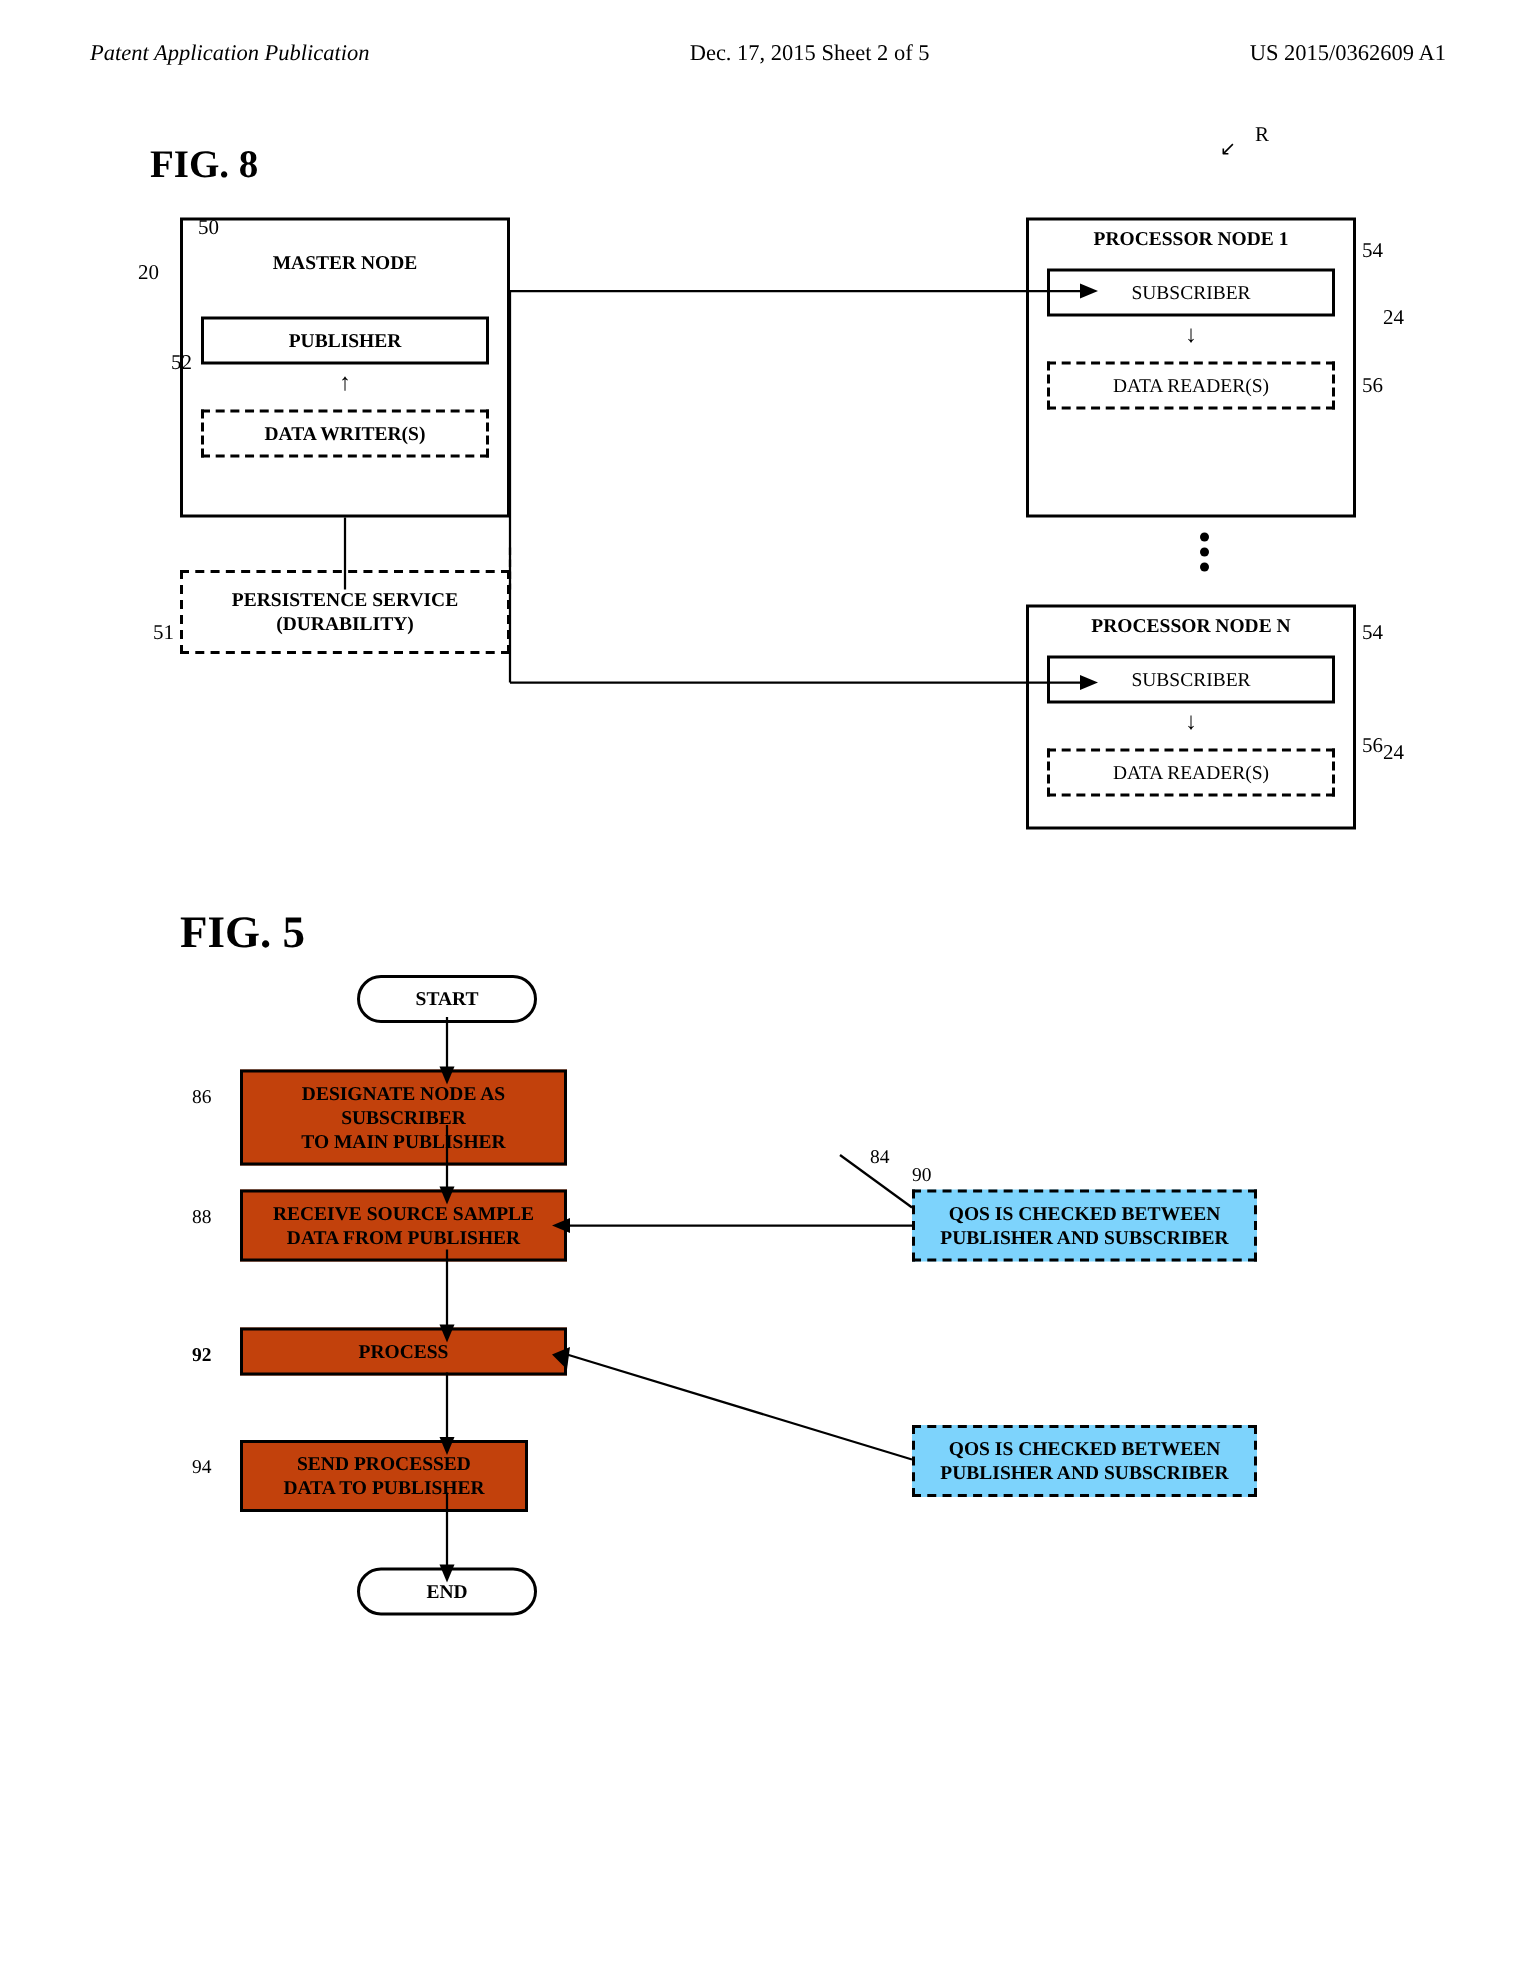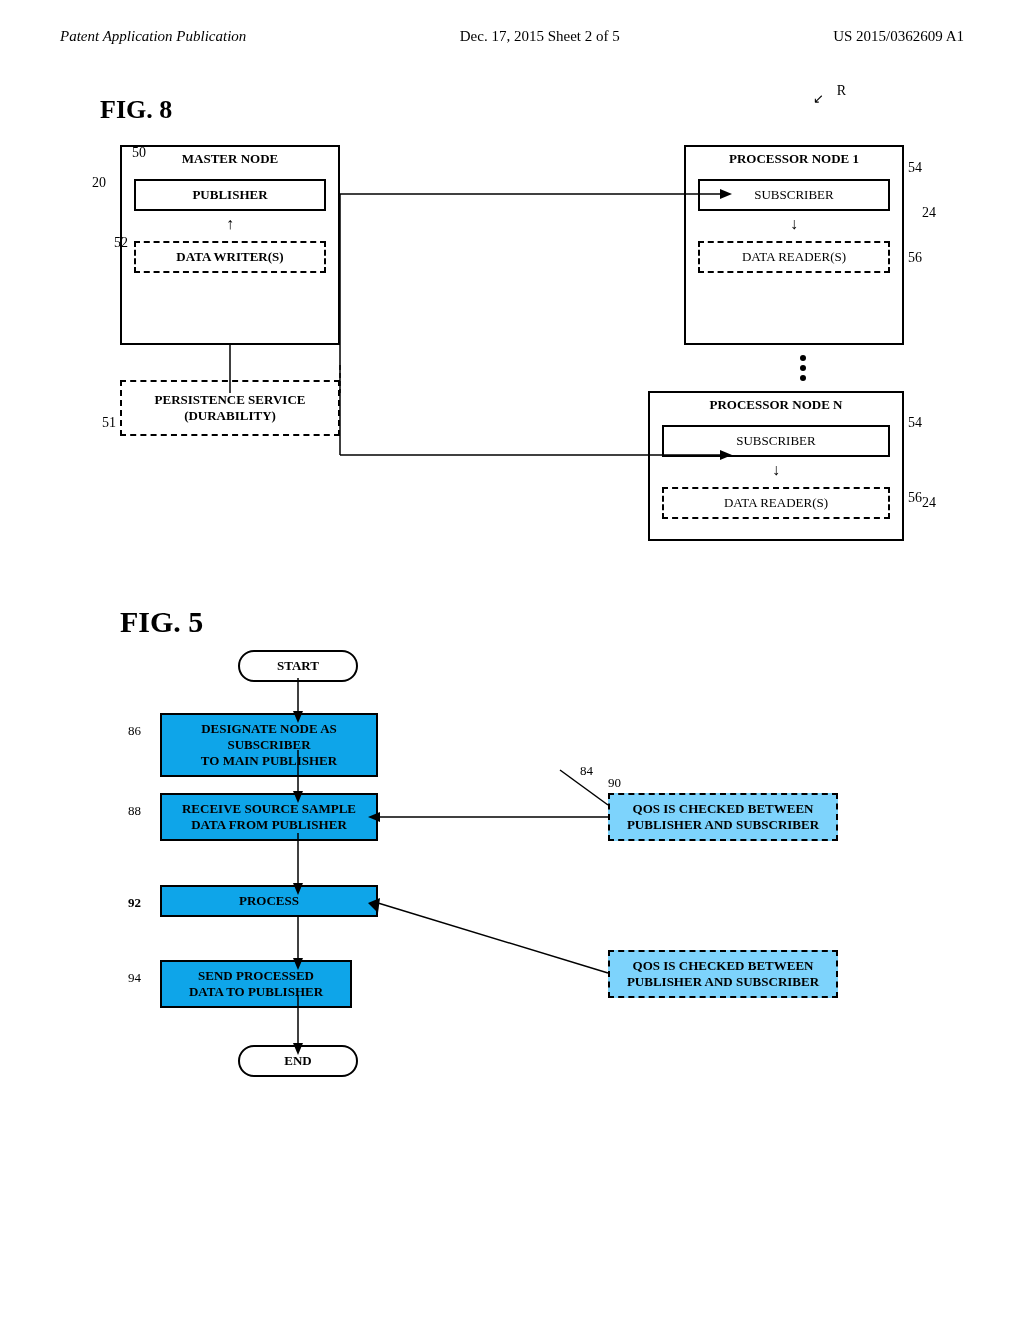--- a/index.html
+++ b/index.html
@@ -58,21 +58,21 @@
       left: 60px;
       top: 70px;
       width: 220px;
       height: 200px;
       border: 2px solid #000;
     }
     .master-node-label {
       text-align: center;
       font-size: 13px;
       font-weight: bold;
-      padding: 4px;
+      padding: 20px;
     }
     .publisher-box {
       margin: 8px 12px 4px 12px;
       border: 2px solid #000;
       text-align: center;
       font-size: 13px;
       font-weight: bold;
       padding: 6px;
     }
     .data-writer-box {
@@ -188,22 +188,22 @@
       width: 6px;
       height: 6px;
       border-radius: 50%;
       background: #000;
     }
 
     
     .proc-nodeN-outer {
       position: absolute;
       right: 60px;
-      top: 316px;
-      width: 256px;
+      top: 328px;
+      width: 220px;
       height: 150px;
       border: 2px solid #000;
       margin-left: 19px;
     }
     .label-54b {
       position: absolute;
       right: 42px;
       top: 340px;
       font-size: 14px;
     }
@@ -255,21 +255,21 @@
       padding: 6px 24px;
       background: #fff;
     }
     .flow-box {
       position: absolute;
       border: 2px solid #000;
       text-align: center;
       font-size: 13px;
       font-weight: bold;
       padding: 6px 10px;
-      background: #0ea5e9;
+      background: #c2410c;
     }
     .flow-box-dashed {
       position: absolute;
       border: 2px dashed #000;
       text-align: center;
       font-size: 13px;
       font-weight: bold;
       padding: 6px 10px;
       background: #7dd3fc;
     }

